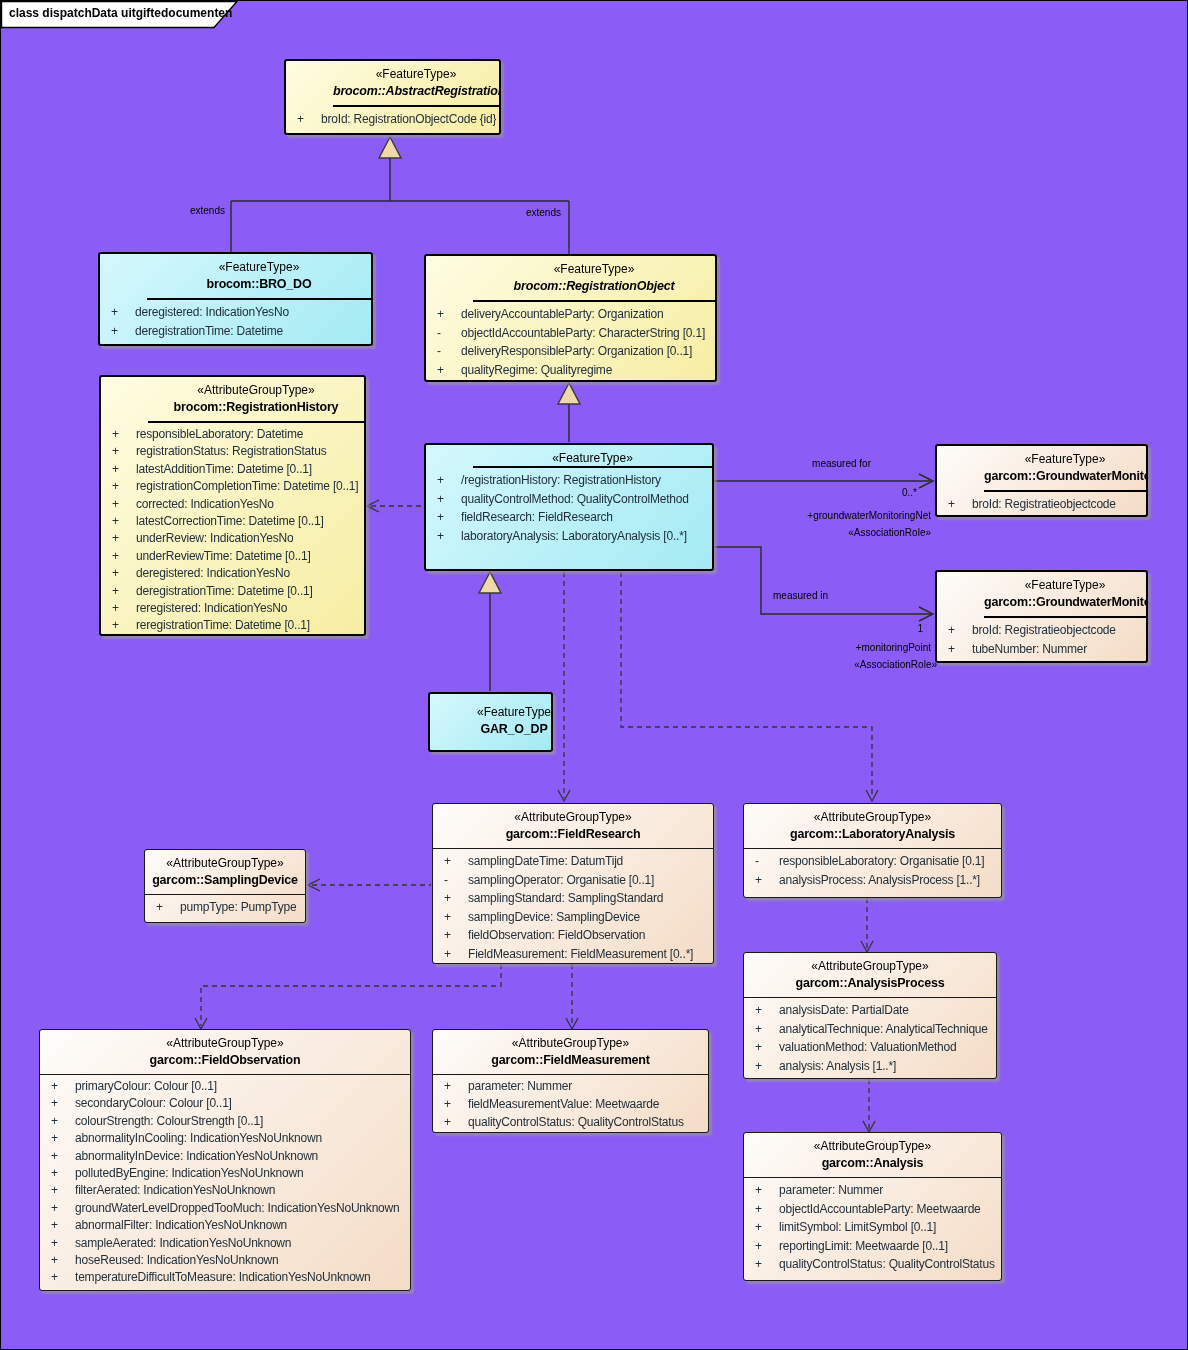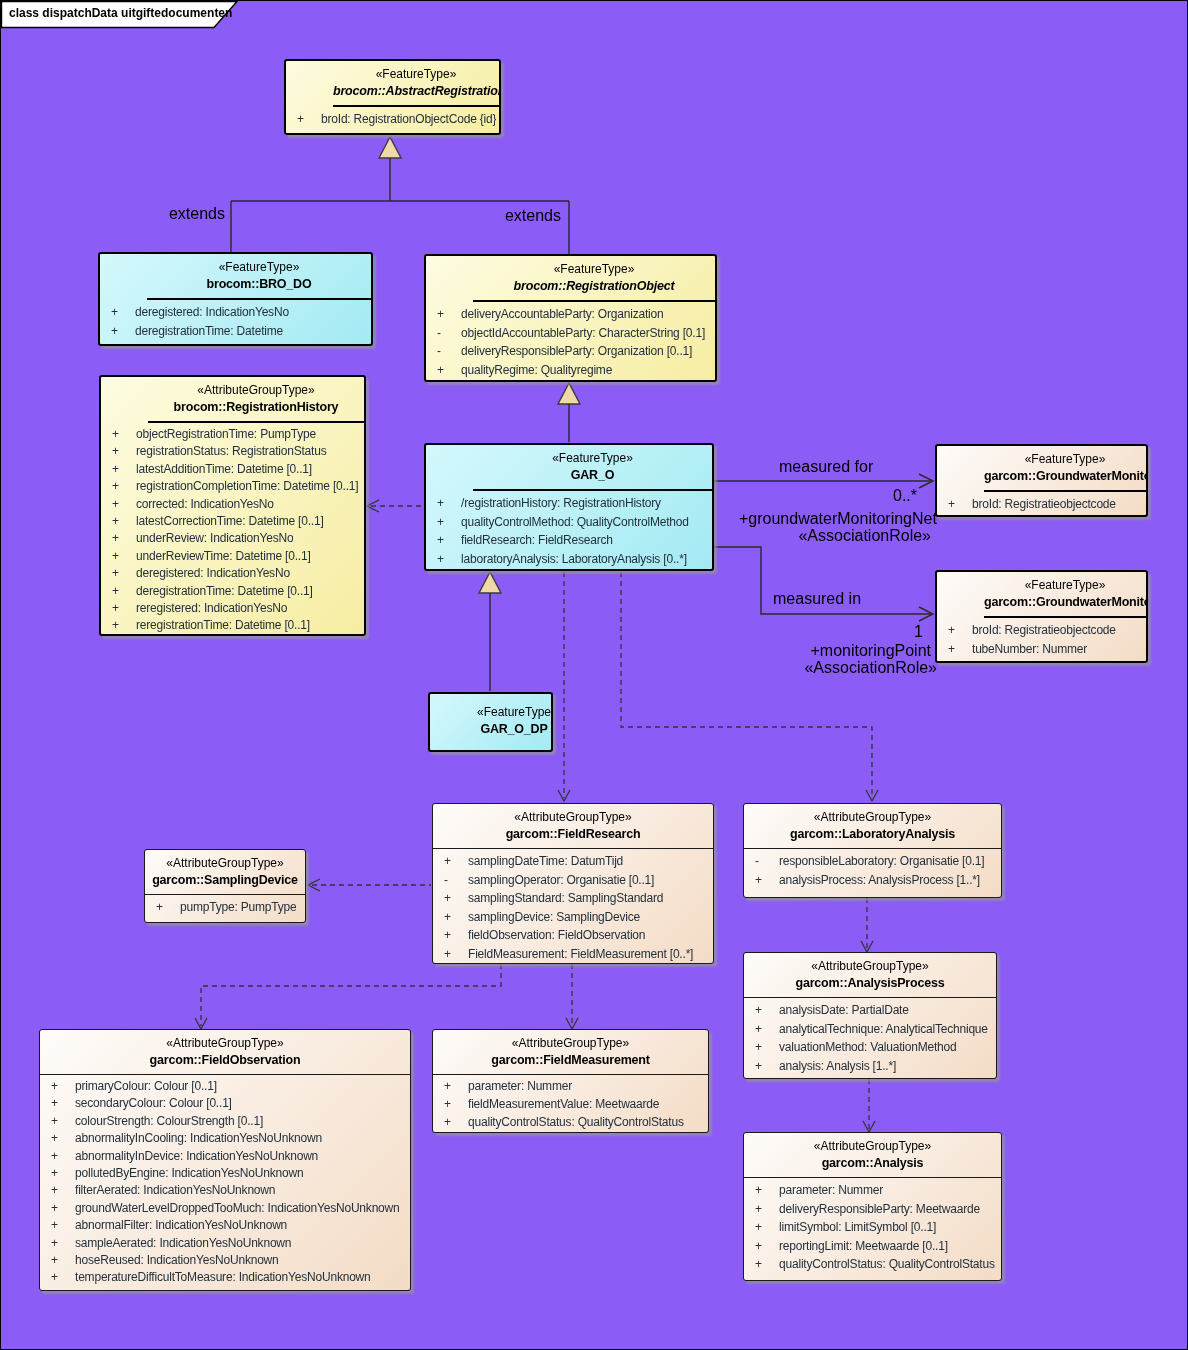--- a/index.html
+++ b/index.html
@@ -27,21 +27,21 @@
   .stereotype{font-size:12px;color:#000;line-height:16px;}
   .cls-name{font-size:12.5px;font-weight:bold;color:#000;line-height:19px;
     white-space:nowrap;letter-spacing:-.2px;padding-bottom:4px;}
   .cls-name.italic{font-style:italic;}
   .attrs{padding:3px 0 0 0;}
   .attr{display:flex;line-height:18.5px;white-space:nowrap;}
   .attrs.dense .attr{line-height:17.4px;}
   .attrs.snug .attr{line-height:17.8px;}
   .sign{flex:0 0 24px;padding-left:11px;font-size:12px;color:#22303c;}
   .atext{font-size:12px;color:#22303c;letter-spacing:-.2px;overflow:hidden;}
-  .conn-label{position:absolute;z-index:2;font-size:16px;color:#000;white-space:nowrap;}
+  .conn-label{position:absolute;z-index:2;font-size:10px;color:#000;white-space:nowrap;}
   .t-right{text-align:right;} .t-center{text-align:center;}
   #frame-title{position:absolute;left:8px;top:5px;z-index:3;
     font-size:12px;font-weight:bold;color:#000;}
 </style>
 </head>
 <body>
 
 <div id="canvas">
 
   <svg id="connector-layer" width="1188" height="1350">
@@ -190,21 +190,21 @@
 
   <div class="uml-class yellow thick" style="left:98px;top:374px;width:267px;height:261px;">
     <div class="cls-header">
       <div class="stereotype">«AttributeGroupType»</div>
       <div class="cls-name">brocom::RegistrationHistory</div>
     </div>
     <div class="attrs dense">
 
     <div class="attr">
           <span class="sign">+</span>
-          <span class="atext">objectRegistrationTime: PumpType</span>
+          <span class="atext">responsibleLaboratory: Datetime</span>
         </div>
         <div class="attr">
           <span class="sign">+</span>
           <span class="atext">registrationStatus: RegistrationStatus</span>
         </div>
         <div class="attr">
           <span class="sign">+</span>
           <span class="atext">latestAdditionTime: Datetime [0..1]</span>
         </div>
         <div class="attr">
@@ -242,21 +242,20 @@
         <div class="attr">
           <span class="sign">+</span>
           <span class="atext">reregistrationTime: Datetime [0..1]</span>
         </div>
       </div>
   </div>
 
   <div class="uml-class cyan thick" style="left:423px;top:442px;width:290px;height:128px;">
     <div class="cls-header">
       <div class="stereotype">«FeatureType»</div>
-      <div class="cls-name">GAR_O</div>
     </div>
     <div class="attrs">
 
     <div class="attr">
           <span class="sign">+</span>
           <span class="atext">/registrationHistory: RegistrationHistory</span>
         </div>
         <div class="attr">
           <span class="sign">+</span>
           <span class="atext">qualityControlMethod: QualityControlMethod</span>
@@ -489,21 +488,21 @@
       <div class="cls-name">garcom::Analysis</div>
     </div>
     <div class="attrs">
 
     <div class="attr">
           <span class="sign">+</span>
           <span class="atext">parameter: Nummer</span>
         </div>
         <div class="attr">
           <span class="sign">+</span>
-          <span class="atext">deliveryResponsibleParty: Meetwaarde</span>
+          <span class="atext">objectIdAccountableParty: Meetwaarde</span>
         </div>
         <div class="attr">
           <span class="sign">+</span>
           <span class="atext">limitSymbol: LimitSymbol [0..1]</span>
         </div>
         <div class="attr">
           <span class="sign">+</span>
           <span class="atext">reportingLimit: Meetwaarde [0..1]</span>
         </div>
         <div class="attr">

